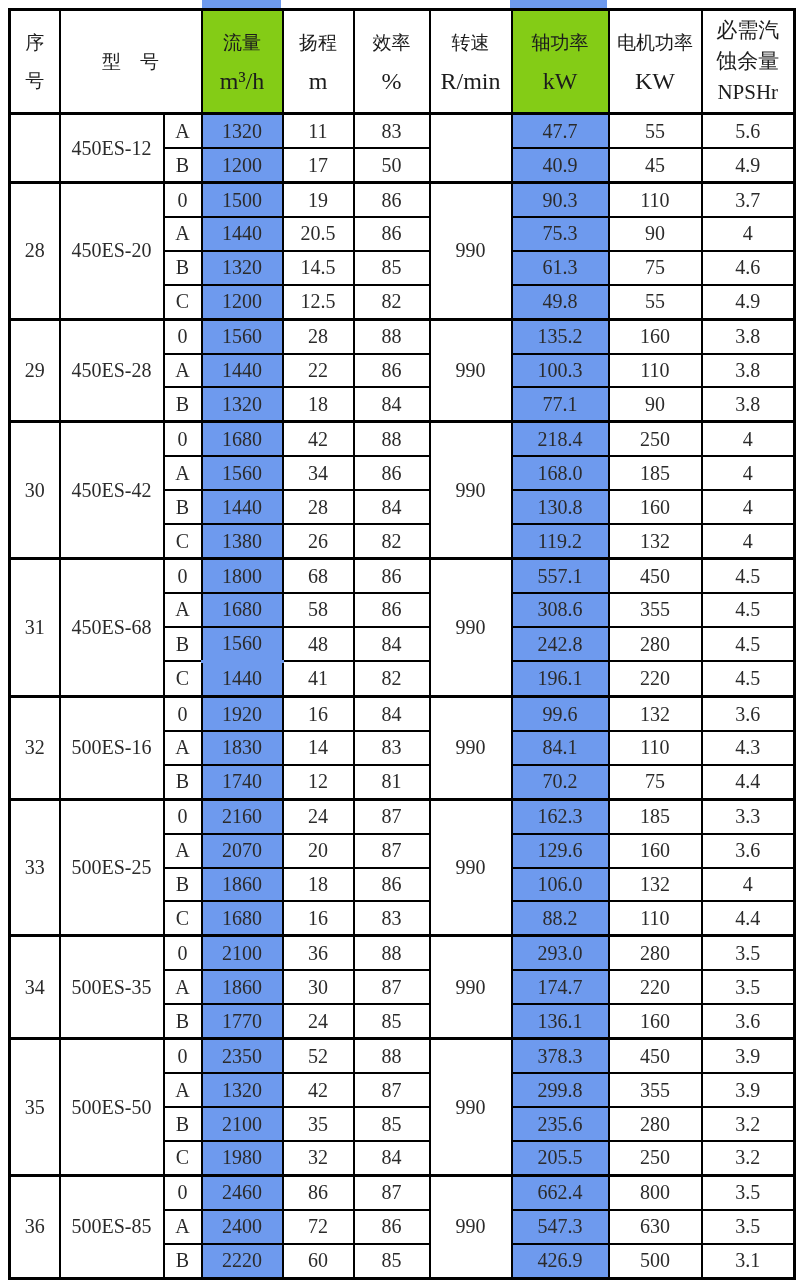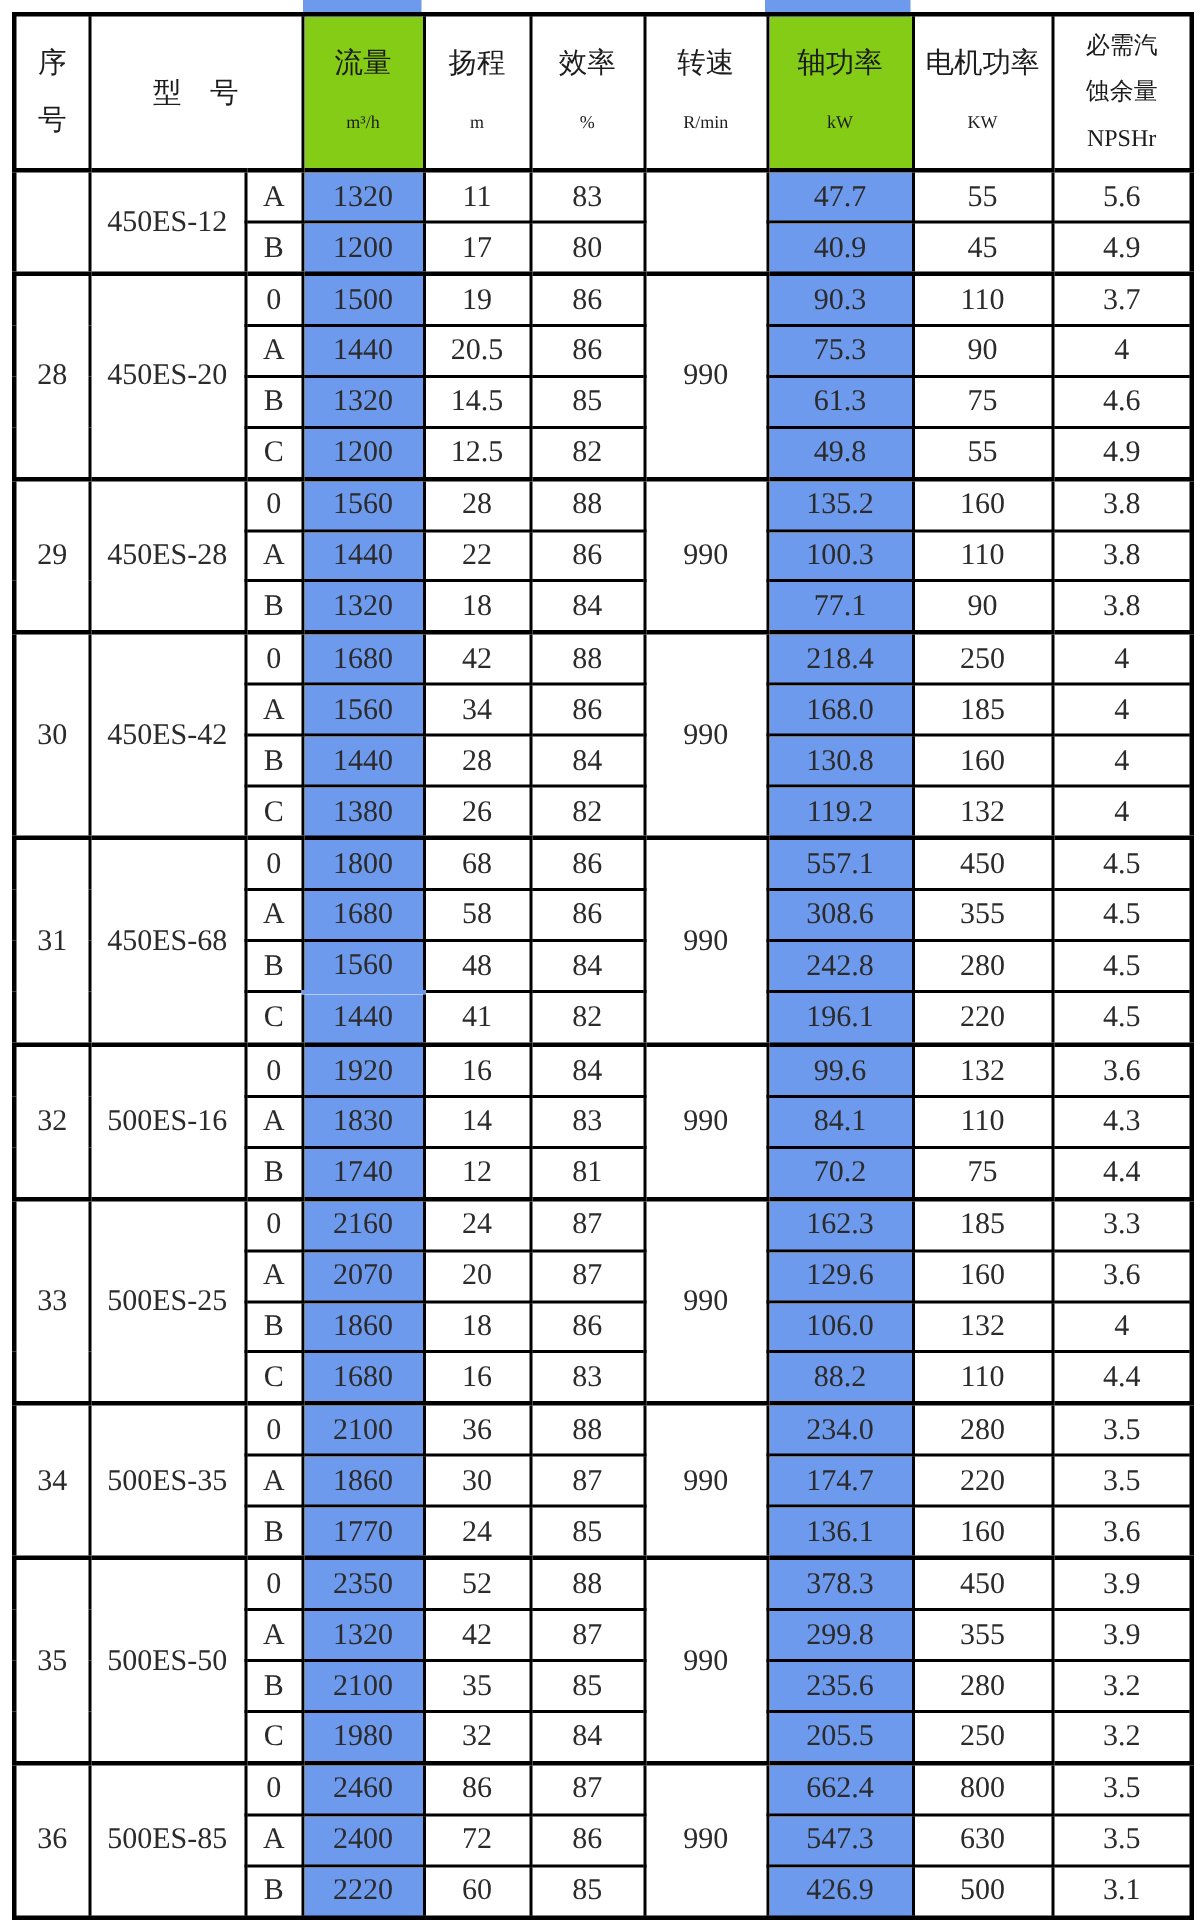--- a/index.html
+++ b/index.html
@@ -22,22 +22,22 @@
     border:2px solid #000000; text-align:center; vertical-align:middle;
     font-weight:normal; overflow:hidden;
   }
   .pump thead th { height:104px; font-size:19px; color:#1c1c1c; }
   .pump tbody td { font-size:20px; color:#2b2b2b; }
   .pump tbody tr.group-first td { border-top:3px solid #000000; }
   td.hl { background:#6e9aee; color:#24367c; }
   th.hl { background:#84cc16; }
   td.hl.no-top { border-top:3px solid #6e9aee; }
   .h2line { line-height:38px; }
-  .h3line { line-height:31px; font-size:16px; }
-  .unit { font-size:12px; }
+  .h3line { line-height:31px; font-size:21px; }
+  .unit { font-size:24px; }
   td.c-code { font-size:19px; }
 </style>
 </head>
 <body>
 
 <div class="page">
 
   <div class="top-strip strip-flow"></div>
   <div class="top-strip strip-shaft"></div>
 
@@ -102,21 +102,21 @@
           <td>83</td>
           <td rowspan="2"></td>
           <td class="hl">47.7</td>
           <td>55</td>
           <td>5.6</td>
         </tr>
         <tr>
           <td class="c-code">B</td>
           <td class="hl">1200</td>
           <td>17</td>
-          <td>80</td>
+          <td>50</td>
           <td class="hl">40.9</td>
           <td>45</td>
           <td>4.9</td>
         </tr>
         <tr class="group-first">
           <td rowspan="4">28</td>
           <td rowspan="4">450ES-20</td>
           <td class="c-code">0</td>
           <td class="hl">1500</td>
           <td>19</td>
@@ -331,21 +331,21 @@
           <td>4.4</td>
         </tr>
         <tr class="group-first">
           <td rowspan="3">34</td>
           <td rowspan="3">500ES-35</td>
           <td class="c-code">0</td>
           <td class="hl">2100</td>
           <td>36</td>
           <td>88</td>
           <td rowspan="3">990</td>
-          <td class="hl">234.0</td>
+          <td class="hl">293.0</td>
           <td>280</td>
           <td>3.5</td>
         </tr>
         <tr>
           <td class="c-code">A</td>
           <td class="hl">1860</td>
           <td>30</td>
           <td>87</td>
           <td class="hl">174.7</td>
           <td>220</td>

